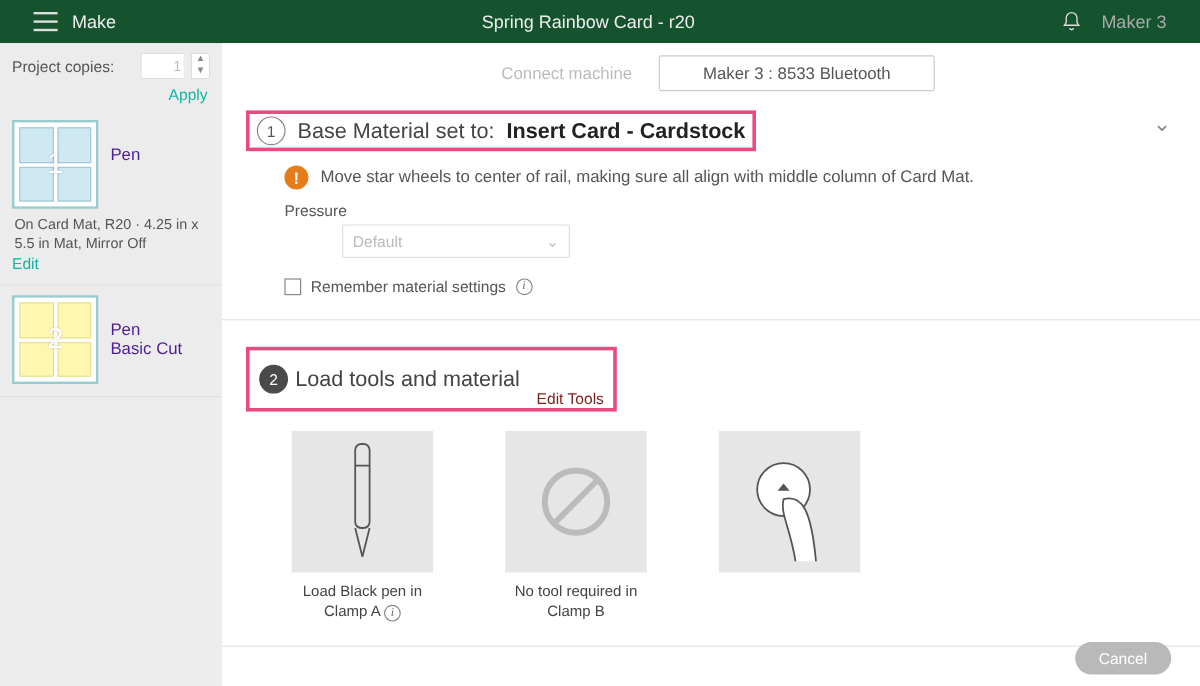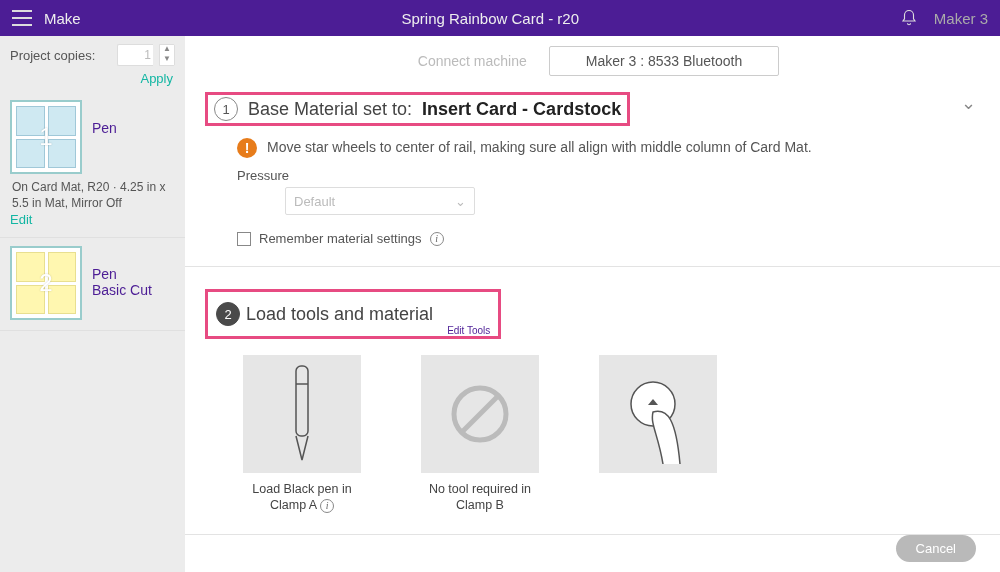--- a/index.html
+++ b/index.html
@@ -1,19 +1,19 @@
 <!DOCTYPE html>
 <html><head>
 <meta charset="utf-8">
 <style>
   * { box-sizing: border-box; margin: 0; padding: 0; }
   body { font-family: -apple-system, Helvetica, Arial, sans-serif; font-size: 14px; color: #333; background: #fff; width: 1000px; height: 572px; overflow: hidden; position: relative; }
 
   
-  .topbar { background: #4c1d95; height: 36px; display: flex; align-items: center; color: #eee; padding: 0 12px; }
+  .topbar { background: #14532d; height: 36px; display: flex; align-items: center; color: #eee; padding: 0 28px; }
   .hamburger { width: 20px; height: 16px; display: flex; flex-direction: column; justify-content: space-between; margin-right: 12px; cursor: pointer; }
   .hamburger div { height: 2px; background: #ddd; }
   .brand { font-size: 15px; }
   .title-center { flex: 1; text-align: center; font-size: 15px; color: #eee; }
   .bell { width: 18px; height: 18px; margin-right: 16px; cursor: pointer; }
   .device { color: #aaa; font-size: 15px; }
 
   
   .layout { display: flex; height: 536px; }
   .sidebar { width: 185px; background: #ececec; display: flex; flex-direction: column; }
@@ -46,21 +46,21 @@
   .connect { color:#bbb; font-size:14px; padding:6px 12px; }
   .machine-pill { border:1px solid #ccc; border-radius:2px; padding:6px 36px; font-size:14px; color:#555;text-align:right; }
 
   
   .section { padding: 0 60px 20px 20px; border-bottom: 1px solid #e3e3e3; margin-bottom: 18px; position:relative; }
   .sec-head { display:flex; align-items:center; gap:10px; padding: 4px 0; }
   .num-circle { width:24px; height:24px; border:1.5px solid #888; border-radius:50%; display:flex; align-items:center; justify-content:center; font-size:13px; color:#555; }
   .num-circle.dark { background:#4a4a4a; color:#fff; border-color:#4a4a4a; }
   .sec-title { font-size:18px; color:#444; }
   .sec-title strong { font-weight:600; color:#222; }
-  .sec-link { color:#4c1d95; font-size:10px; cursor:pointer; margin-left:8px;margin-top:33px; }
+  .sec-link { color:#7f1d1d; font-size:13px; cursor:pointer; margin-left:8px;margin-top:33px; }
   .chev { margin-left:auto; color:#888; font-size:18px; }
   .highlight { border:3px solid #e74b82; padding:2px 6px; display:inline-flex; align-items:center; gap:10px; }
   .highlight2 { border:3px solid #e74b82; padding:0 8px; display:inline-flex; align-items:center; gap:6px; }
 
   .warn-row { display:flex; align-items:flex-start; gap:10px; padding:8px 0 10px 32px; max-width:640px; }
   .warn-icon { width:20px; height:20px; background:#e77c1b; border-radius:50%; color:#fff; display:flex; align-items:center; justify-content:center; font-size:14px; font-weight:bold; flex-shrink:0; }
   .warn-text { font-size:14px; color:#555; line-height:1.3; }
 
   .pressure-block { padding-left:32px; }
   .pressure-label { font-size:13px; color:#555; margin-bottom:4px; }

